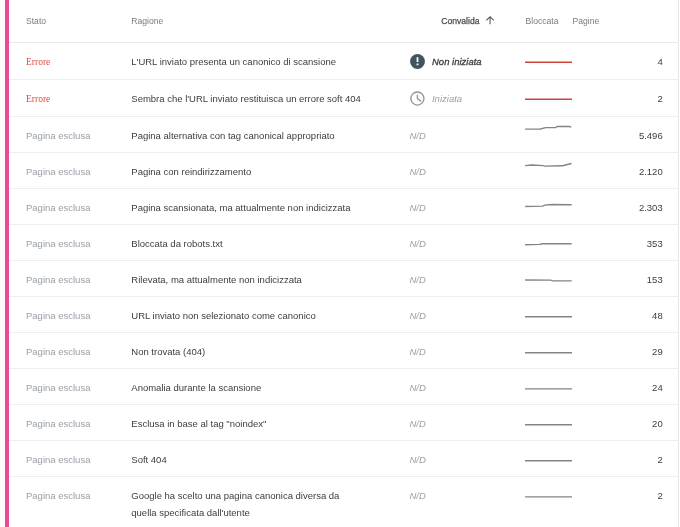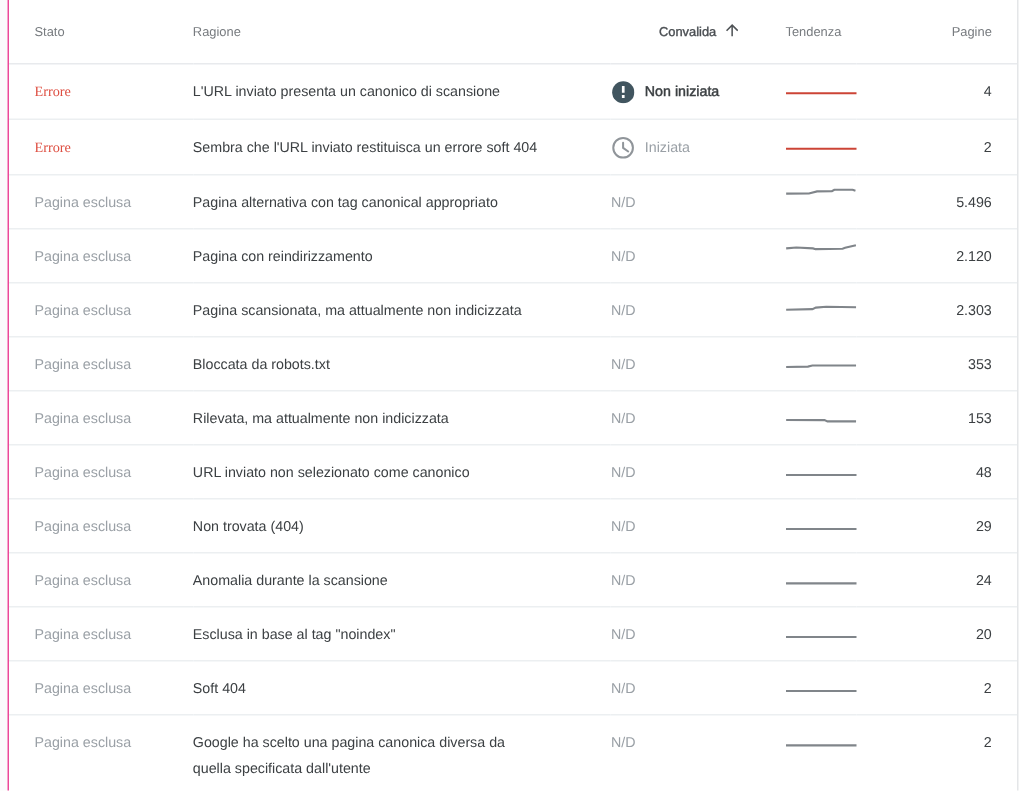--- a/index.html
+++ b/index.html
@@ -1,32 +1,32 @@
 <!DOCTYPE html>
 <html><head>
 <meta charset="utf-8">
 <style>
   html,body{margin:0;padding:0;}
   body{width:680px;height:527px;background:#fff;overflow:hidden;
        font-family:"Liberation Sans",sans-serif;-webkit-font-smoothing:antialiased;}
   .gutter{position:absolute;left:0;top:0;width:5px;height:527px;background:#fbfbfc;}
   .card{position:absolute;left:5px;top:0;width:674px;height:527px;
-        border-left:1px solid #ec4899;border-right:1px solid #e4e6e8;box-sizing:border-box;background:#fff;}
+        border-left:4px solid #ec4899;border-right:1px solid #e4e6e8;box-sizing:border-box;background:#fff;}
   table{border-collapse:collapse;width:100%;table-layout:fixed;}
   th,td{padding:0;margin:0;font-weight:400;}
   .hdr{height:42px;border-bottom:1px solid #e8eaed;}
   .hdr th{font-size:8.6px;color:#777b7f;vertical-align:middle;text-align:left;padding-top:0.8px;}
-  .hdr th.c-pag{text-align:right;}
+  .hdr th.c-pag{}
   .hdr th.sorted{color:#4a4e52;text-align:center;-webkit-text-stroke:0.25px #4a4e52;}
   .row{border-bottom:1px solid #eceff1;}
   .row td{font-size:9.5px;vertical-align:top;line-height:17px;padding-top:10px;padding-bottom:8px;}
   .c-stato{width:122.3px;padding-left:17px;box-sizing:border-box;}
   .c-ragione{width:278.2px;padding-right:44px;box-sizing:border-box;}
   .c-conv{width:116px;box-sizing:border-box;}
-  .row .c-conv{padding-left:0;}
+  .row .c-conv{padding-left:0;font-style:italic;}
   .c-trend{width:47px;box-sizing:border-box;}
   .c-pag{width:107px;text-align:right;padding-right:16.8px;box-sizing:border-box;}
   .err{color:#de4f42;font-family:Liberation Serif, serif;}
   .grey{color:#9aa0a6;}
   .dark{color:#3c4043;}
   .nd{color:#9aa0a6;}
   .sortarrow{display:inline-block;width:8.2px;height:8.7px;margin-left:6px;vertical-align:-0.6px;}
   .convcell{display:flex;align-items:center;height:17px;line-height:17px;}
   .convcell .ic{width:15px;height:15px;flex:0 0 15px;margin-left:1px;margin-right:6.5px;}
   .convlabel{font-size:9.5px;}
@@ -40,21 +40,21 @@
 <div class="gutter"></div>
 <div class="card">
 <table>
 <thead>
 <tr class="hdr">
   <th class="c-stato"><span>Stato</span></th>
   <th class="c-ragione"><span>Ragione</span></th>
   <th class="c-conv sorted"><span>Convalida</span><span class="sortarrow"><svg width="8.2" height="8.7" viewBox="4 4 16 17">
                 <path d="M4 12l1.41 1.41L11 7.83V20h2V7.83l5.58 5.59L20 12l-8-8-8 8z" fill="#4f5356"></path>
               </svg></span></th>
-  <th class="c-trend"><span>Tendenza</span></th>
+  <th class="c-trend"><span>Bloccata</span></th>
   <th class="c-pag"><span>Pagine</span></th>
 </tr>
 </thead>
 <tbody id="tbody">
         <tr class="row">
   <td class="c-stato"><span class="statolabel err">Errore</span></td>
   <td class="c-ragione"><span class="ragionetext dark">L'URL inviato presenta un canonico di scansione</span></td>
   <td class="c-conv">
             <span class="convcell">
               <span class="ic"><svg width="15" height="15" viewBox="0 0 15 15">

